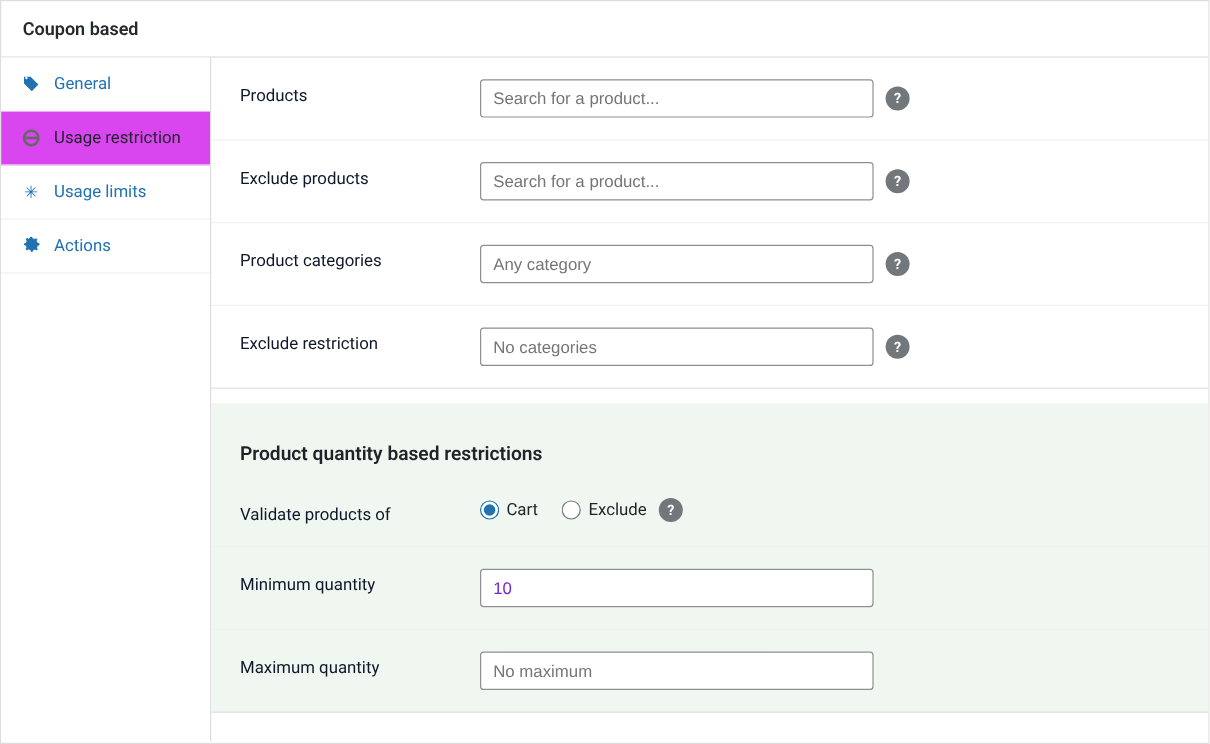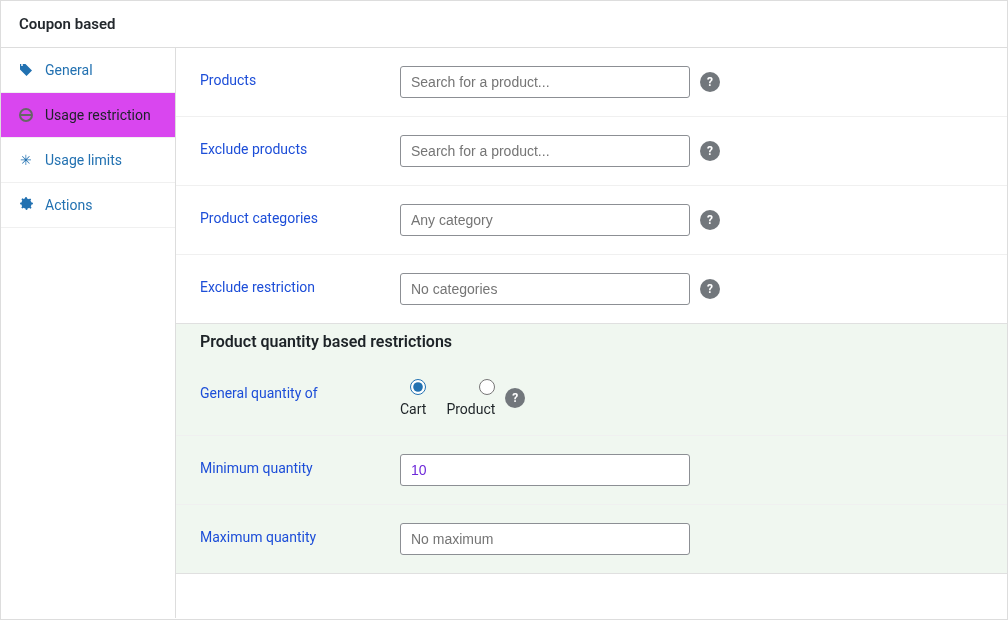--- a/index.html
+++ b/index.html
@@ -69,30 +69,30 @@
       padding: 18px 24px;
       border-bottom: 1px solid #f0f0f0;
     }
     .form-row:last-child {
       border-bottom: none;
     }
     .form-label {
       width: 200px;
       flex-shrink: 0;
       padding-top: 6px;
-      color: #1d4ed8;
+      color: #0f172a;
       font-size: 14px;
     }
     .form-control-wrap {
       display: flex;
       align-items: center;
       gap: 10px;
     }
     .form-input {
-      width: 290px;
+      width: 328px;
       padding: 7px 10px;
       border: 1px solid #8c8f94;
       border-radius: 3px;
       font-size: 14px;
       color: #8c8f94;
       background: #fff;
       outline: none;
     }
     .form-input.has-value {
       color: #6d28d9;
@@ -109,36 +109,36 @@
       font-size: 12px;
       font-weight: bold;
       cursor: pointer;
       flex-shrink: 0;
     }
     .green-section {
       background: #f0f7f0;
       padding-top: 0;
     }
     .green-section-header {
-      padding: 8px 24px 10px 24px;
+      padding: 32px 24px 10px 24px;
       font-size: 16px;
       font-weight: 600;
       color: #1d2327;
+      margin-top: 12px;
     }
     .radio-group {
       display: flex;
       align-items: center;
       gap: 20px;
     }
     .radio-option {
       display: flex;
-      align-items: flex-end;
+      align-items: flex-start;
       gap: 6px;
       cursor: pointer;
-      flex-direction: column;
     }
     .radio-option input[type="radio"] {
       accent-color: #2271b1;
       width: 16px;
       height: 16px;
     }
     .radio-label {
       font-size: 14px;
       color: #1d2327;
     }
@@ -229,30 +229,30 @@
             <input class="form-input" type="text" placeholder="No categories" style="">
             <div class="help-icon">?</div>
           </div>
         </div>
       </div>
 
       <div class="section green-section">
         <div class="green-section-header">Product quantity based restrictions</div>
 
         <div class="form-row">
-          <div class="form-label">General quantity of</div>
+          <div class="form-label">Validate products of</div>
           <div class="form-control-wrap">
             <div class="radio-group">
               <label class="radio-option">
                 <input type="radio" name="validate-qty" value="cart" checked="" style="">
                 <span class="radio-label">Cart</span>
               </label>
               <label class="radio-option">
                 <input type="radio" name="validate-qty" value="product" style="">
-                <span class="radio-label">Product</span>
+                <span class="radio-label">Exclude</span>
               </label>
             </div>
             <div class="help-icon">?</div>
           </div>
         </div>
 
         <div class="form-row">
           <div class="form-label">Minimum quantity</div>
           <div class="form-control-wrap">
             <input class="form-input has-value" type="number" value="10" style="">

